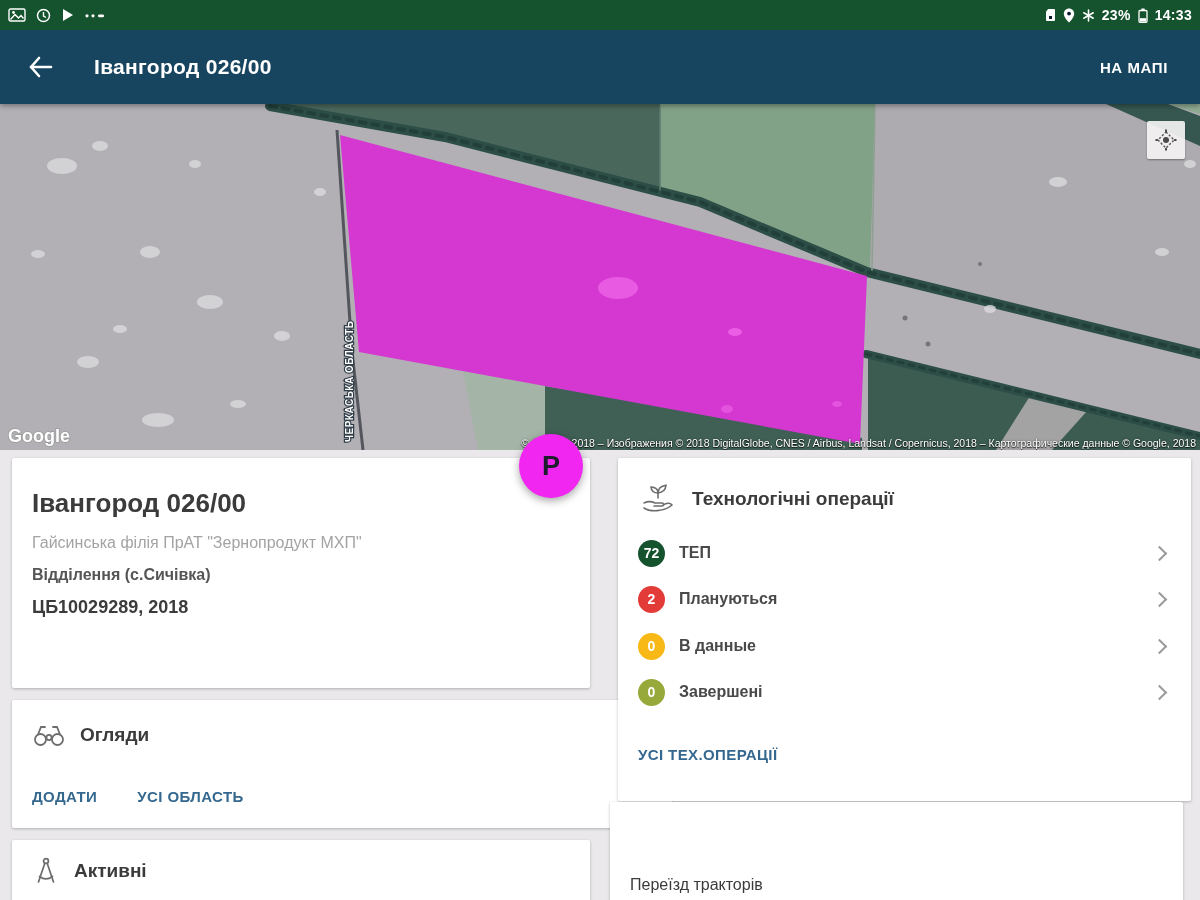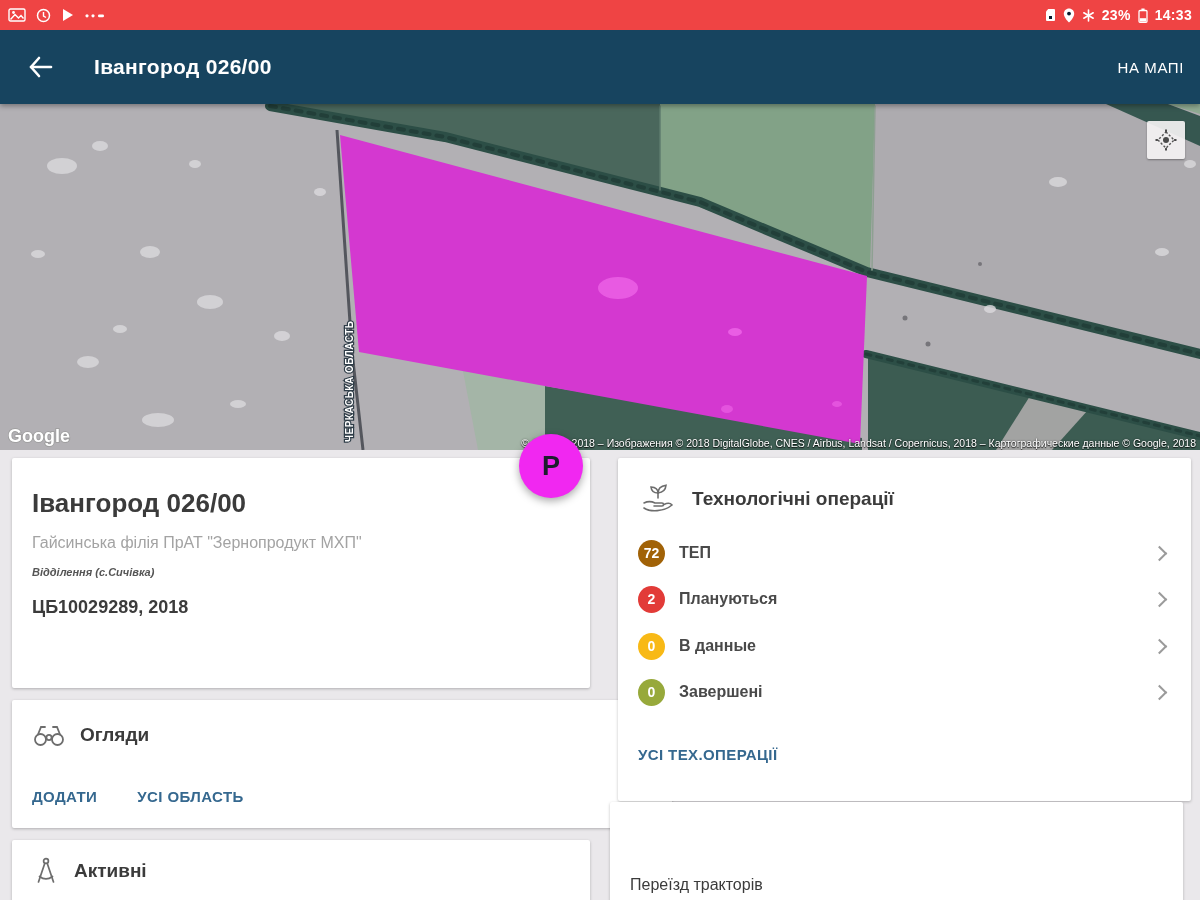--- a/index.html
+++ b/index.html
@@ -5,36 +5,36 @@
   html,body{margin:0;padding:0;}
   body{
     width:1200px;height:900px;overflow:hidden;position:relative;
     background:#eae8eb;
     font-family:"Liberation Sans","DejaVu Sans",sans-serif;
     -webkit-font-smoothing:antialiased;
   }
   
   .statusbar{
     position:absolute;left:0;top:0;width:1200px;height:30px;
-    background:#ef4444;display:flex;align-items:center;justify-content:space-between;
+    background:#14532d;display:flex;align-items:center;justify-content:space-between;
     color:#fff;z-index:30;
   }
   .sb-left{display:flex;align-items:center;gap:10px;padding-left:8px;}
   .sb-right{display:flex;align-items:center;gap:7px;padding-right:8px;font-size:14px;font-weight:bold;}
   .sb-right .txt{letter-spacing:.3px;}
   
   .appbar{
     position:absolute;left:0;top:30px;width:1200px;height:74px;
     background:#17445f;display:flex;align-items:center;color:#fff;z-index:29;
     box-shadow:0 2px 5px rgba(0,0,0,.35);
   }
   .appbar .back{width:30px;height:30px;margin-left:26px;cursor:pointer;}
   .appbar .title{font-size:21px;font-weight:600;margin-left:38px;letter-spacing:.3px;}
   .appbar .action{
-    margin-left:auto;margin-right:16px;font-size:15px;font-weight:400;letter-spacing:.6px;cursor:pointer;
+    margin-left:auto;margin-right:32px;font-size:15px;font-weight:700;letter-spacing:.6px;cursor:pointer;
   }
   
   .map{position:absolute;left:0;top:104px;width:1200px;height:346px;z-index:1;}
   .locate-btn{
     position:absolute;left:1147px;top:121px;width:38px;height:38px;z-index:5;
     background:rgba(244,242,243,.92);border-radius:2px;
     box-shadow:0 1px 2px rgba(0,0,0,.35);
     display:flex;align-items:center;justify-content:center;cursor:pointer;
   }
   
@@ -50,21 +50,21 @@
     box-shadow:0 1px 3px rgba(0,0,0,.25);z-index:2;
   }
   #card-field{left:12px;top:458px;width:578px;height:230px;}
   #card-inspections{left:12px;top:700px;width:660px;height:128px;}
   #card-measurements{left:12px;top:840px;width:578px;height:80px;}
   #card-techops{left:618px;top:458px;width:573px;height:343px;}
   #card-activeops{left:610px;top:802px;width:573px;height:120px;}
   .abs{position:absolute;}
   .f-title{left:20px;top:30px;font-size:26px;font-weight:600;color:#3b3b3b;}
   .f-company{left:20px;top:76px;font-size:16px;color:#a3a3a3;}
-  .f-department{left:20px;top:108px;font-size:11px;font-weight:600;color:#555;font-style:italic;}
+  .f-department{left:20px;top:108px;font-size:16px;font-weight:600;color:#555;}
   .f-code{left:20px;top:139px;font-size:18px;font-weight:600;color:#3b3b3b;}
   .f-croprow{left:20px;top:168px;display:flex;align-items:center;gap:14px;}
   .f-crop{font-size:17px;font-weight:600;color:#3b3b3b;}
   .card-header{left:20px;top:24px;display:flex;align-items:center;gap:14px;}
   .card-header .hdr{font-size:19px;font-weight:600;color:#3b3b3b;}
   .link{font-size:15px;font-weight:700;color:#35688f;letter-spacing:.4px;cursor:pointer;}
   .links-row{left:20px;top:88px;display:flex;gap:40px;}
   .op-row{
     left:20px;width:533px;height:34px;display:flex;align-items:center;cursor:pointer;
   }
@@ -260,21 +260,21 @@
       <path d="M20,16 L20,10"></path>
       <path d="M20,11 C20,6.5 23,4 28,3.2 C27.6,8 24.6,10.4 20,11 Z"></path>
       <path d="M20,11 C20,7.5 17.4,5.2 13,5 C13.4,9.2 16.4,11 20,11 Z"></path>
       <path d="M6,21 C10,19 14,19.5 17,21 L24,21 C26,21 26,24 24,24 L16,24"></path>
       <path d="M6,26 C12,30 26,30 34,23 C32,20.5 29,21 26,22.5"></path>
     </svg>
     <span class="hdr">Технологічні операції</span>
   </div>
 
   <div class="abs op-row" style="top:78px;">
-    <span class="badge" style="background-color: #a16207;">72</span>
+    <span class="badge" style="background-color: #14532d;">72</span>
     <span class="op-label">ТЕП</span>
     <span class="chev"></span>
   </div>
   <div class="abs op-row" style="top:124px;">
     <span class="badge" style="background-color: rgb(226, 59, 56);">2</span>
     <span class="op-label">Плануються</span>
     <span class="chev"></span>
   </div>
   <div class="abs op-row" style="top:171px;">
     <span class="badge" style="background-color: rgb(248, 185, 22);">0</span>

